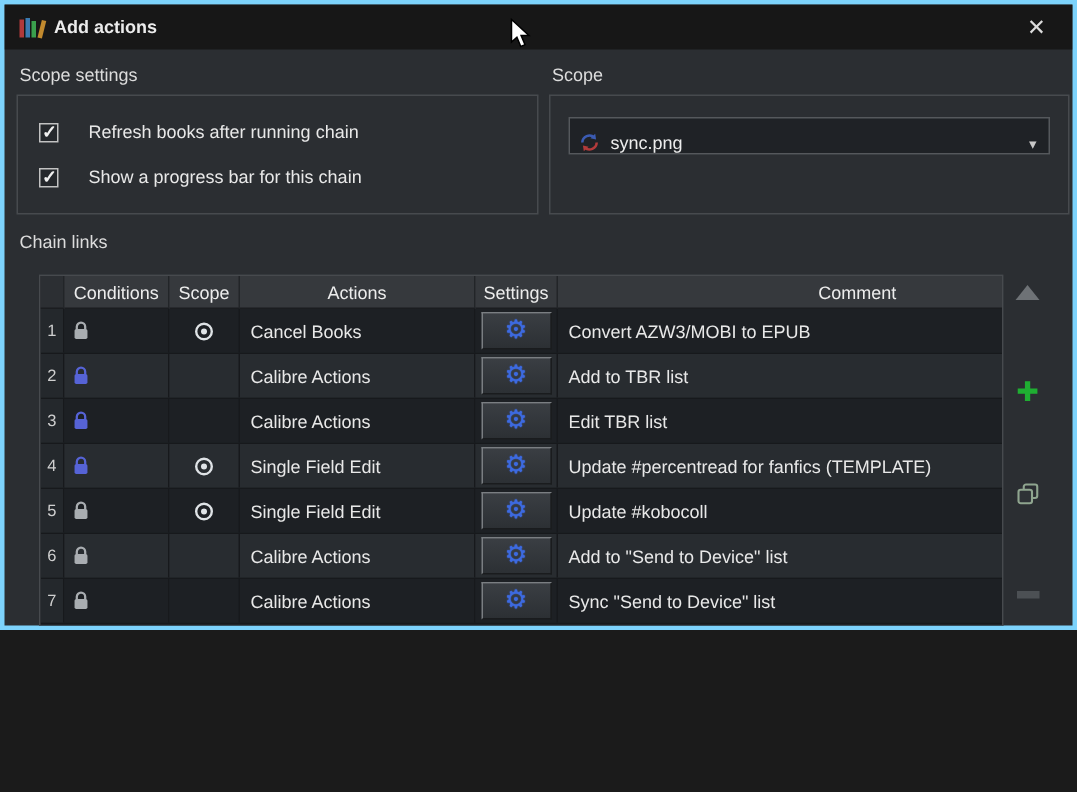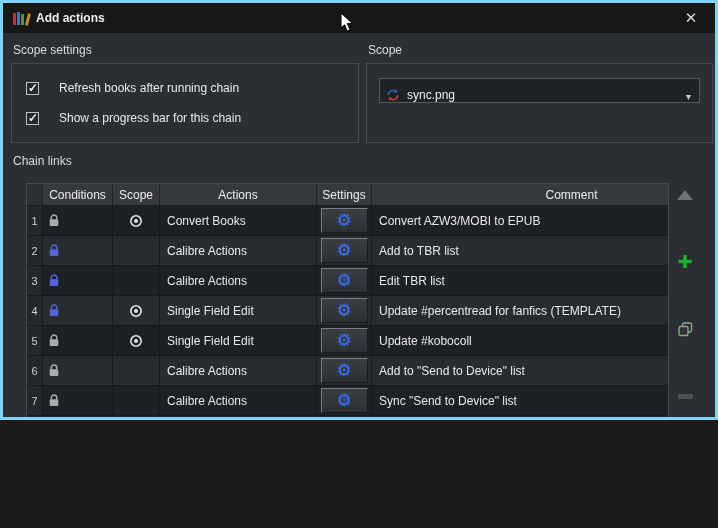--- a/index.html
+++ b/index.html
@@ -158,21 +158,21 @@
             </span>
           </div>
     <div class="cell scope w-scope">
             <span class="scope-icon">
               <svg width="14" height="14" viewBox="0 0 14 14">
   <circle cx="7" cy="7" r="5.2" fill="none" stroke="#dfe3e6" stroke-width="1.6"></circle>
   <circle cx="7" cy="7" r="2" fill="#dfe3e6"></circle>
               </svg>
             </span>
           </div>
-    <div class="cell action w-action">Convert Books</div>
+    <div class="cell action w-action">Cancel Books</div>
     <div class="cell settings w-set">
       <button class="gear-btn">
               <span class="gear">⚙</span>
             </button>
     </div>
     <div class="cell comment w-comment">Convert AZW3/MOBI to EPUB</div>
   </div>
 
   <div class="trow even">
     <div class="cell rownum w-num">2</div>

